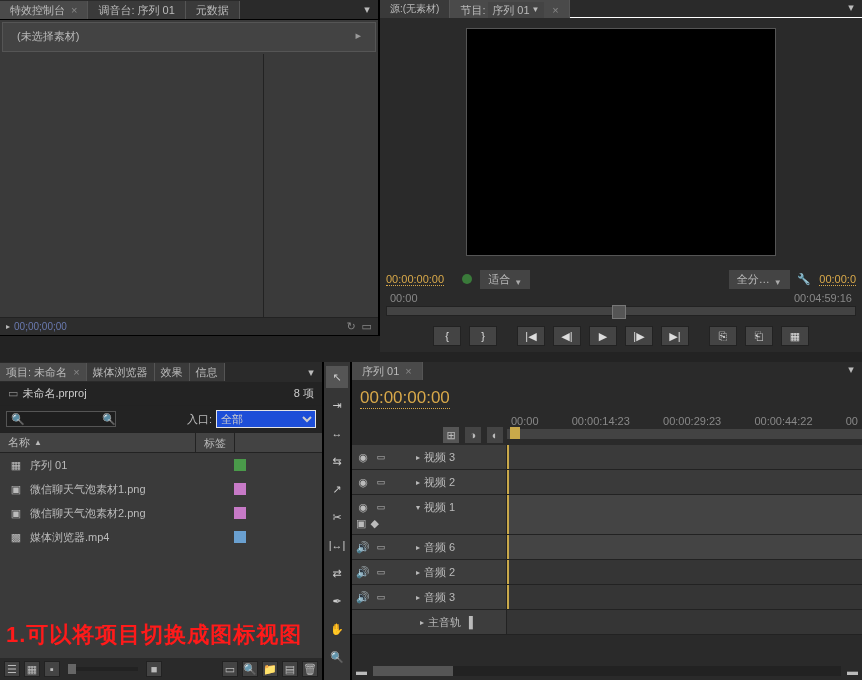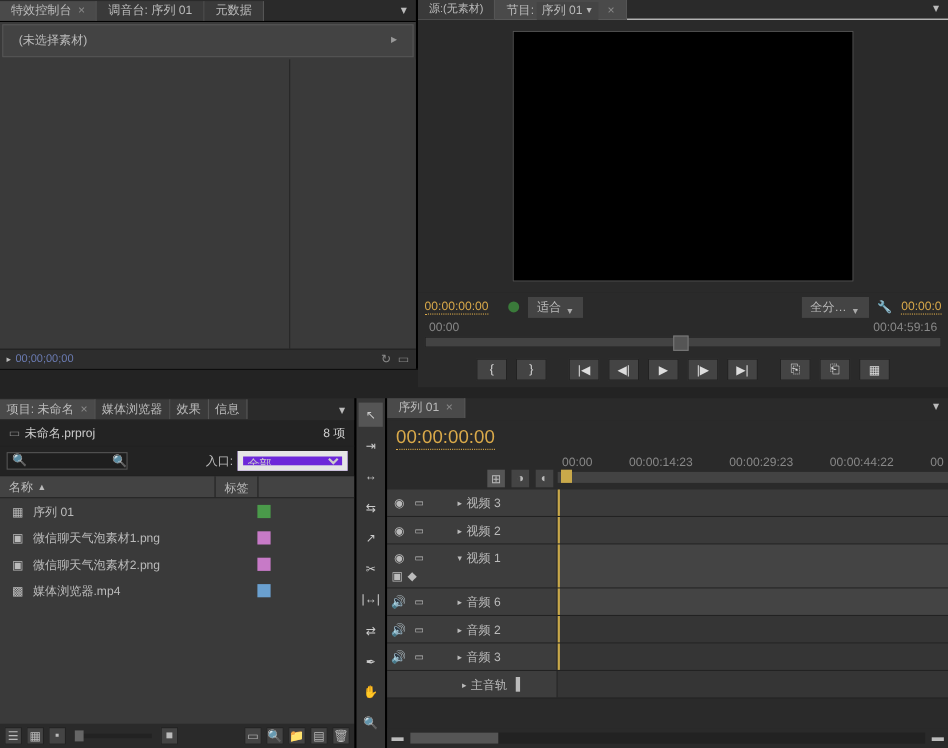--- a/index.html
+++ b/index.html
@@ -57,21 +57,21 @@
 
 
 .proj-tabs { display: flex; background: #2a2a2a; height: 20px; align-items: center; }
 .proj-tabs .tab { padding: 2px 6px; height: 18px; }
 .proj-header { padding: 4px 8px; color: #ccc; display: flex; align-items: center; gap: 4px; border-bottom: 1px solid #222; }
 .proj-header .count { margin-left: auto; }
 .proj-search { display: flex; align-items: center; padding: 4px 6px; gap: 6px; border-bottom: 1px solid #222; }
 .proj-search input { background: #1e1e1e; border: 1px solid #555; width: 110px; height: 16px; color: #bbb; padding: 0 4px; }
 .proj-search .mag { color: #888; margin-left: -20px; }
 .proj-search .filter { margin-left: auto; display: flex; align-items: center; gap: 4px; }
-.proj-search .filter select { background: #6d28d9; border: 5px solid #e5e5e5; color: #ccc; height: 18px; width: 100px; }
+.proj-search .filter select { background: #1d4ed8; border: 1px solid #e5e5e5; color: #ccc; height: 18px; width: 100px; }
 .proj-cols { display: flex; background: #434343; height: 20px; border-bottom: 1px solid #222; }
 .proj-cols .col { padding: 3px 8px; border-right: 1px solid #222; }
 .proj-cols .col1 { width: 196px; display: flex; align-items: center; gap: 4px; }
 .proj-list { flex: 1; background: #3a3a3a; overflow: hidden; position: relative; }
 .proj-row { display: flex; align-items: center; height: 24px; padding: 0 8px; gap: 6px; }
 .proj-row .icon { width: 16px; height: 14px; display: flex; align-items: center; justify-content: center; }
 .swatch { width: 12px; height: 12px; margin-left: auto; margin-right: 68px; }
 .swatch.green { background: #4a9a4a; }
 .swatch.pink { background: #c77ac7; }
 .swatch.blue { background: #6aa0d0; }
@@ -250,20 +250,21 @@
           <span class="icon">▣</span>
           <span>微信聊天气泡素材2.png</span>
           <span class="swatch pink"></span>
         </div>
         <div class="proj-row">
           <span class="icon">▩</span>
           <span>媒体浏览器.mp4</span>
           <span class="swatch blue"></span>
         </div>
       </div>
+      <div class="annotation">1.可以将项目切换成图标视图</div>
 
       <div class="proj-footer">
         <div class="pfbtn">☰</div>
         <div class="pfbtn">▦</div>
         <div class="pfbtn">▪</div>
         <div class="pf-slider">
             <div class="thumb"></div>
           </div>
         <div class="pfbtn">■</div>
         <span style="flex:1"></span>

